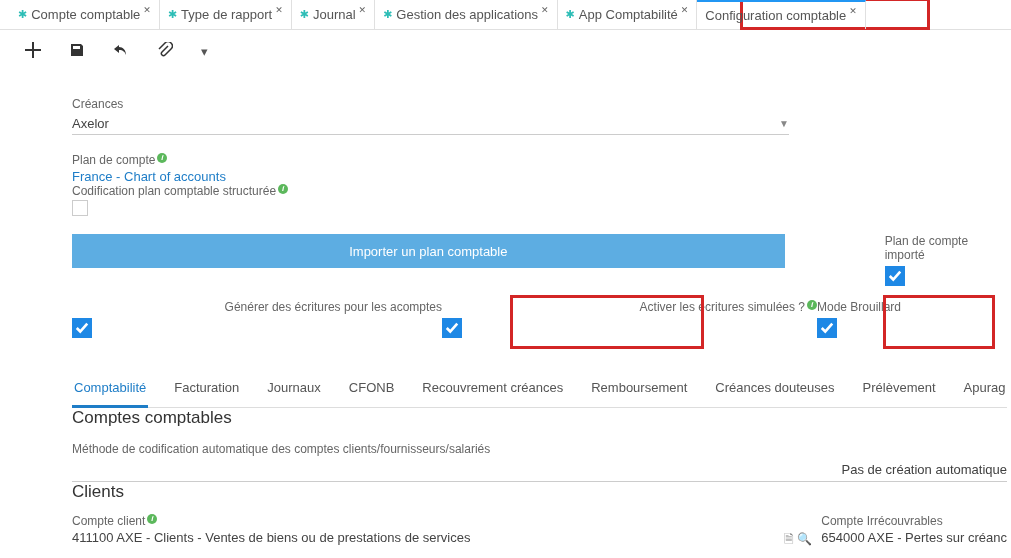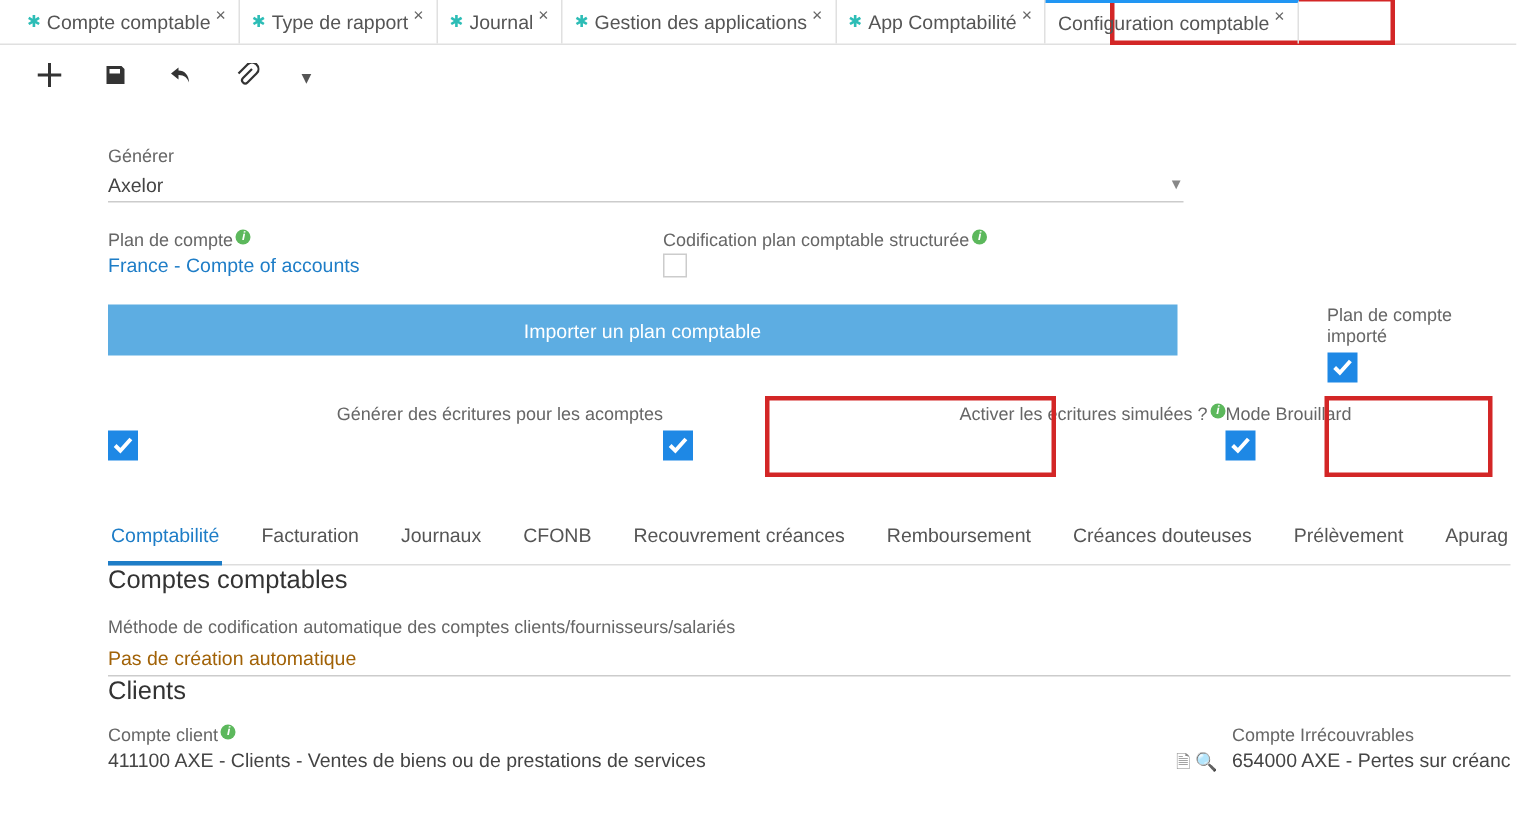--- a/index.html
+++ b/index.html
@@ -19,21 +19,21 @@
   
   .page { padding: 0 0 0 72px; margin-top: 30px; }
   
   .field-label { color: #666; font-size: 12px; margin-bottom: 2px; }
   .field-label .info { background:#5cb85c; color:#fff; border-radius:50%; width:10px; height:10px; display:inline-flex; align-items:center; justify-content:center; font-size:8px; font-style:italic; font-weight:bold; margin-left:2px; position:relative; top:-4px;}
   
   .societe-field { width: 717px; margin-bottom: 18px; }
   .societe-val { border-bottom: 1px solid #ccc; padding: 3px 0; display:flex; justify-content:space-between;align-items:center; }
   .caret-down { color:#888; font-size:10px; }
   
-  .row2 { display: flex; width: 800px; margin-bottom: 18px; }
+  .row2 { display: flex; width: 800px; margin-bottom: 18px; flex-direction: column; }
   .col2a { width: 370px; }
   .col2b { flex:1; }
   .link-blue { color: #1e7dc7; cursor: pointer; }
   .empty-check { width:16px; height:16px; border:1px solid #ccc; margin-top:2px; }
   
   .top3 { display:flex; align-items:flex-start; position: relative; }
   .import-btn { width: 715px; height: 34px; background: #5dade2; color: #fff; border:none; display:flex; align-items:center; justify-content:center; font-size:13px; cursor:pointer; font-weight:500; }
   .import-right { margin-left: 100px; }
   
   .blue-check { width:20px; height:20px; background:#1e88e5; display:flex; align-items:center; justify-content:center; color:#fff; margin-top:4px; }
@@ -45,21 +45,21 @@
   .c4c { }
   .hl-sim { left: 438px; top: -5px; width:194px; height:54px; }
   .hl-brou { left: 811px; top: -5px; width:112px; height:54px; }
   
   .subtabs { display:flex; gap:24px; margin-top: 36px; border-bottom:1px solid #ddd; width: 935px; }
   .subtab { padding: 6px 2px 10px 2px; color:#555; cursor:pointer; white-space:nowrap; }
   .subtab.active { color:#1e7dc7; border-bottom: 3px solid #1e7dc7; font-weight:500; margin-bottom:-1px;}
   
   .section-h { font-size: 17px; color:#333; font-weight: 500; }
   .sub-field { margin-top: 14px; width: 935px; }
-  .sub-val { border-bottom: 1px solid #ccc; padding: 4px 0; color:#a16207; }
+  .sub-val { border-bottom: 1px solid #ccc; padding: 4px 0; color:#404040;text-align:right; }
   
   .clients-row { display:flex; margin-top: 12px; width: 935px; justify-content:space-between; }
   .client-left { }
   .client-right { }
   .icons-right { color:#888; font-size:12px; float:right;}
 </style>
 </head>
 <body>
 
 <div class="tabs-row" style="position:relative;">
@@ -107,31 +107,31 @@
       </svg></span>
   <span class="toolbar-icon"><svg viewBox="0 0 16 16">
         <path d="M11 4l-6 6c-1 1-1 2 0 3s2 1 3 0l6-6c2-2 2-4 0-6s-4-2-6 0L2 7" fill="none" stroke="#333" stroke-width="1.5"></path>
       </svg></span>
   <span class="toolbar-icon">▾</span>
 </div>
 
 <div class="page">
 
   <div class="societe-field">
-    <div class="field-label">Générer</div>
+    <div class="field-label">Créances</div>
     <div class="societe-val">
       <span>Axelor</span>
       <span class="caret-down">▼</span>
     </div>
   </div>
 
   <div class="row2">
     <div class="col2a">
       <div class="field-label"><span>Plan de compte</span><span class="info">i</span></div>
-      <div class="link-blue">France - Compte of accounts</div>
+      <div class="link-blue">France - Chart of accounts</div>
     </div>
     <div class="col2b">
       <div class="field-label"><span>Codification plan comptable structurée</span><span class="info">i</span></div>
       <div class="empty-check"></div>
     </div>
   </div>
 
   <div class="top3">
     <button class="import-btn">Importer un plan comptable</button>
     <div class="import-right">

